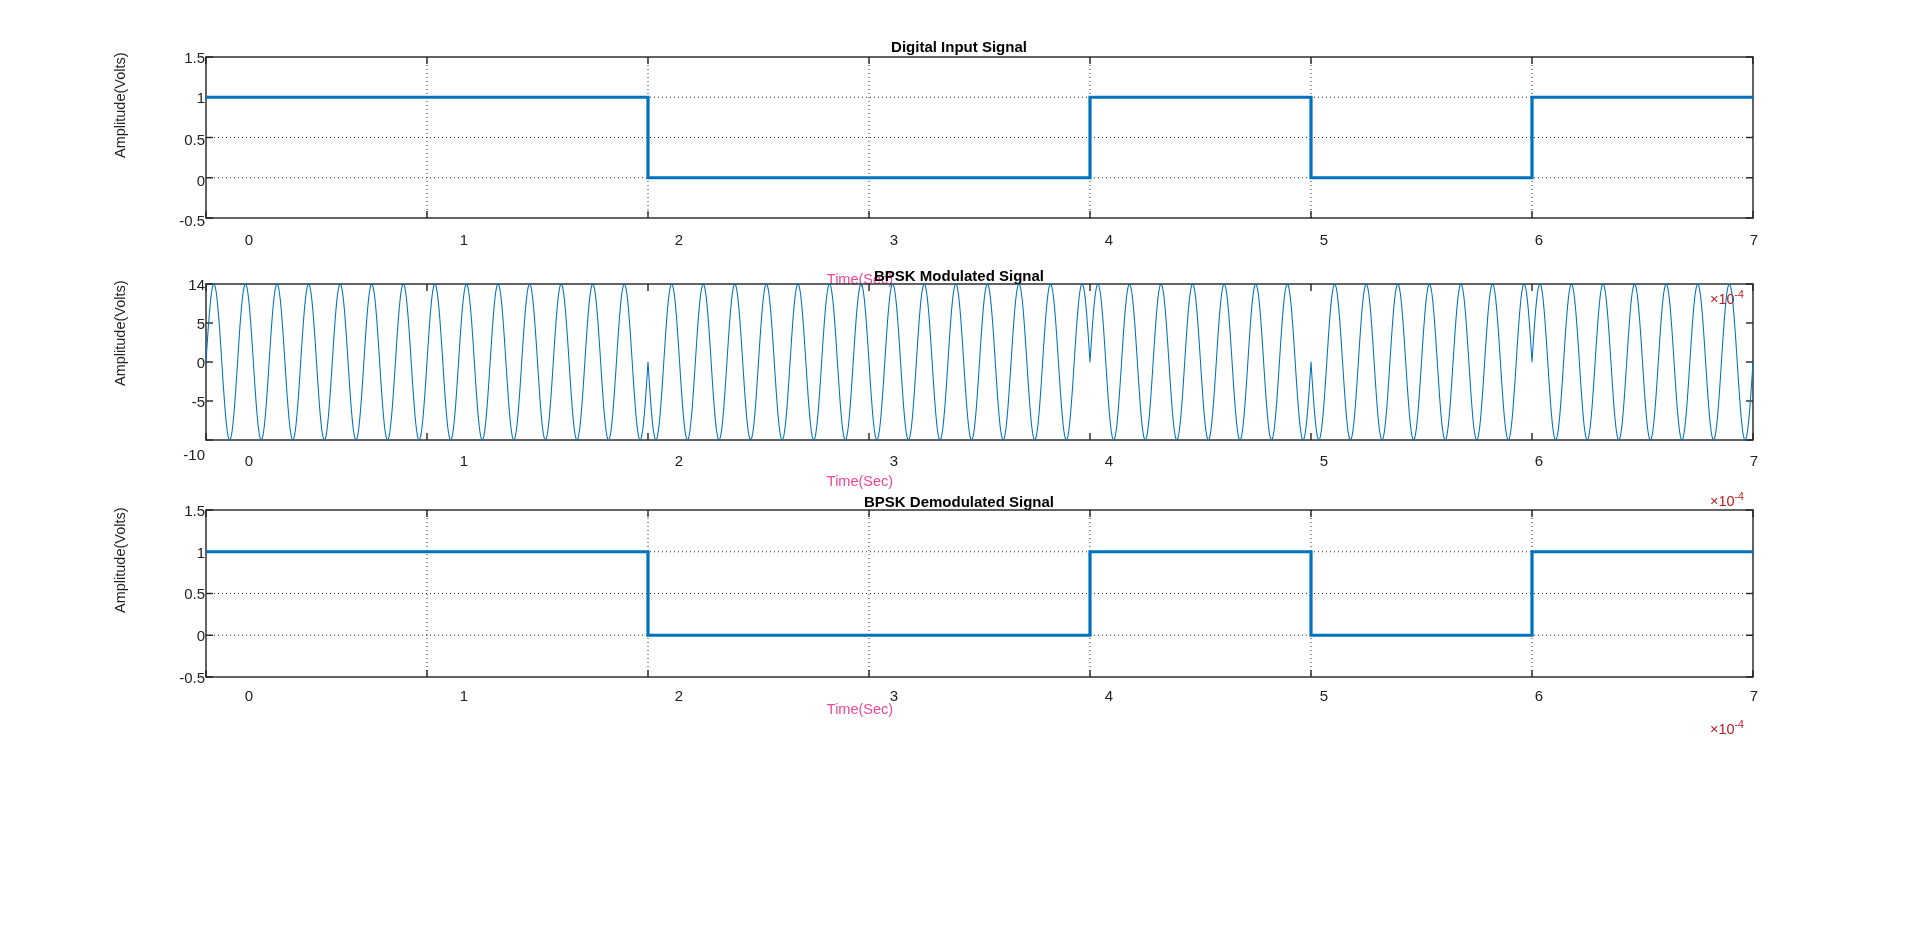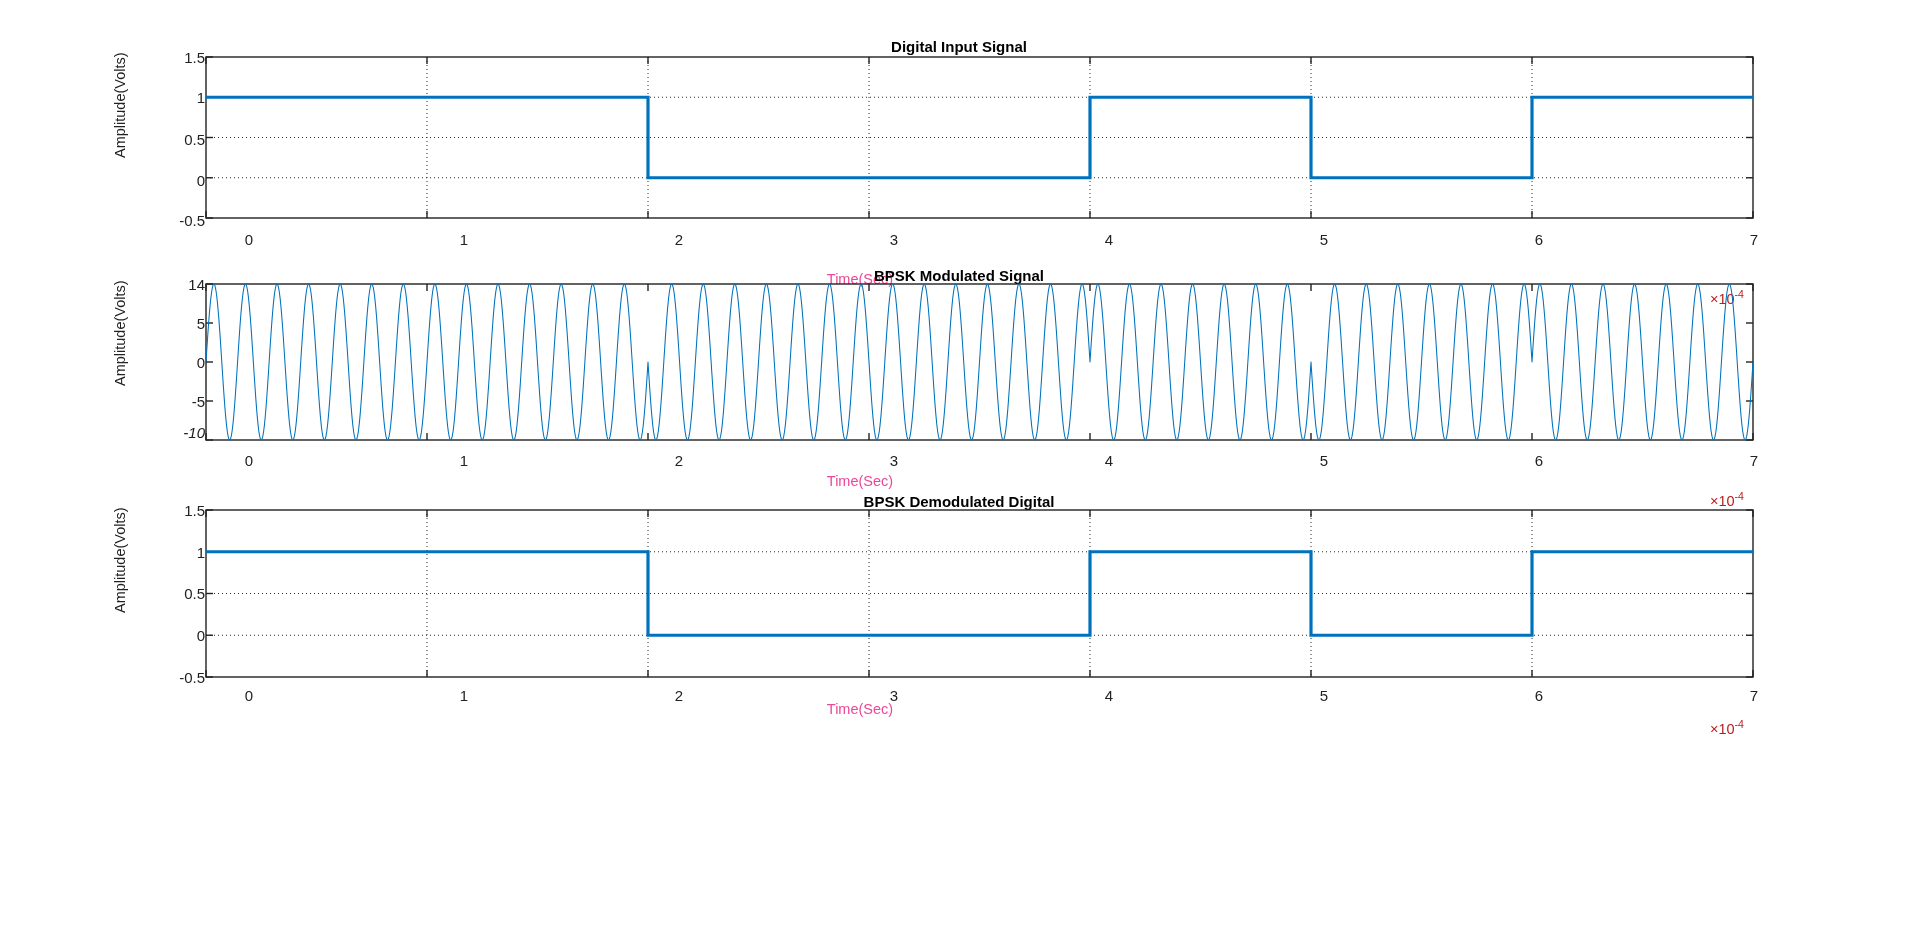--- a/index.html
+++ b/index.html
@@ -143,21 +143,21 @@
     <div class="xlabel" style="left:760px;top:215px;width:200px;">Time(Sec)</div>
 
     <div class="exp-label" style="left:1710px;top:232px;">
       <span>×10</span><sup>-4</sup>
     </div>
 
     <div class="ytick-label" style="left:150px;top:18px;width:55px;">14</div>
     <div class="ytick-label" style="left:150px;top:57px;width:55px;">5</div>
     <div class="ytick-label" style="left:150px;top:96px;width:55px;">0</div>
     <div class="ytick-label" style="left:150px;top:135px;width:55px;">-5</div>
-    <div class="ytick-label" style="left:145px;top:166px;width:60px;font-style:italic;">-10</div>
+    <div class="ytick-label" style="left:145px;top:188px;width:60px;">-10</div>
 
     <div class="xtick-label" style="left:234px;top:194px;width:30px;">0</div>
     <div class="xtick-label" style="left:449px;top:194px;width:30px;">1</div>
     <div class="xtick-label" style="left:664px;top:194px;width:30px;">2</div>
     <div class="xtick-label" style="left:879px;top:194px;width:30px;">3</div>
     <div class="xtick-label" style="left:1094px;top:194px;width:30px;">4</div>
     <div class="xtick-label" style="left:1309px;top:194px;width:30px;">5</div>
     <div class="xtick-label" style="left:1524px;top:194px;width:30px;">6</div>
     <div class="xtick-label" style="left:1739px;top:194px;width:30px;">7</div>
 
@@ -189,21 +189,21 @@
           <line x1="206" y1="65" x2="213" y2="65" class="tickmark"></line>
           <line x1="1753" y1="65" x2="1746" y2="65" class="tickmark"></line>
           <line x1="206" y1="26" x2="213" y2="26" class="tickmark"></line>
           <line x1="1753" y1="26" x2="1746" y2="26" class="tickmark"></line>
         </g>
         <path d="M206.00,104.00 L206.79,91.80 L207.58,79.90 L208.37,68.59 L209.16,58.15 L209.95,48.85 L210.74,40.90 L211.53,34.50 L212.31,29.82 L213.10,26.96 L213.89,26.00 L214.68,26.96 L215.47,29.82 L216.26,34.50 L217.05,40.90 L217.84,48.85 L218.63,58.15 L219.42,68.59 L220.21,79.90 L221.00,91.80 L221.79,104.00 L222.57,116.20 L223.36,128.10 L224.15,139.41 L224.94,149.85 L225.73,159.15 L226.52,167.10 L227.31,173.50 L228.10,178.18 L228.89,181.04 L229.68,182.00 L230.47,181.04 L231.26,178.18 L232.05,173.50 L232.84,167.10 L233.63,159.15 L234.41,149.85 L235.20,139.41 L235.99,128.10 L236.78,116.20 L237.57,104.00 L238.36,91.80 L239.15,79.90 L239.94,68.59 L240.73,58.15 L241.52,48.85 L242.31,40.90 L243.10,34.50 L243.89,29.82 L244.68,26.96 L245.46,26.00 L246.25,26.96 L247.04,29.82 L247.83,34.50 L248.62,40.90 L249.41,48.85 L250.20,58.15 L250.99,68.59 L251.78,79.90 L252.57,91.80 L253.36,104.00 L254.15,116.20 L254.94,128.10 L255.73,139.41 L256.51,149.85 L257.30,159.15 L258.09,167.10 L258.88,173.50 L259.67,178.18 L260.46,181.04 L261.25,182.00 L262.04,181.04 L262.83,178.18 L263.62,173.50 L264.41,167.10 L265.20,159.15 L265.99,149.85 L266.78,139.41 L267.56,128.10 L268.35,116.20 L269.14,104.00 L269.93,91.80 L270.72,79.90 L271.51,68.59 L272.30,58.15 L273.09,48.85 L273.88,40.90 L274.67,34.50 L275.46,29.82 L276.25,26.96 L277.04,26.00 L277.82,26.96 L278.61,29.82 L279.40,34.50 L280.19,40.90 L280.98,48.85 L281.77,58.15 L282.56,68.59 L283.35,79.90 L284.14,91.80 L284.93,104.00 L285.72,116.20 L286.51,128.10 L287.30,139.41 L288.09,149.85 L288.88,159.15 L289.66,167.10 L290.45,173.50 L291.24,178.18 L292.03,181.04 L292.82,182.00 L293.61,181.04 L294.40,178.18 L295.19,173.50 L295.98,167.10 L296.77,159.15 L297.56,149.85 L298.35,139.41 L299.14,128.10 L299.93,116.20 L300.71,104.00 L301.50,91.80 L302.29,79.90 L303.08,68.59 L303.87,58.15 L304.66,48.85 L305.45,40.90 L306.24,34.50 L307.03,29.82 L307.82,26.96 L308.61,26.00 L309.40,26.96 L310.19,29.82 L310.98,34.50 L311.76,40.90 L312.55,48.85 L313.34,58.15 L314.13,68.59 L314.92,79.90 L315.71,91.80 L316.50,104.00 L317.29,116.20 L318.08,128.10 L318.87,139.41 L319.66,149.85 L320.45,159.15 L321.24,167.10 L322.02,173.50 L322.81,178.18 L323.60,181.04 L324.39,182.00 L325.18,181.04 L325.97,178.18 L326.76,173.50 L327.55,167.10 L328.34,159.15 L329.13,149.85 L329.92,139.41 L330.71,128.10 L331.50,116.20 L332.29,104.00 L333.07,91.80 L333.86,79.90 L334.65,68.59 L335.44,58.15 L336.23,48.85 L337.02,40.90 L337.81,34.50 L338.60,29.82 L339.39,26.96 L340.18,26.00 L340.97,26.96 L341.76,29.82 L342.55,34.50 L343.34,40.90 L344.13,48.85 L344.91,58.15 L345.70,68.59 L346.49,79.90 L347.28,91.80 L348.07,104.00 L348.86,116.20 L349.65,128.10 L350.44,139.41 L351.23,149.85 L352.02,159.15 L352.81,167.10 L353.60,173.50 L354.39,178.18 L355.18,181.04 L355.96,182.00 L356.75,181.04 L357.54,178.18 L358.33,173.50 L359.12,167.10 L359.91,159.15 L360.70,149.85 L361.49,139.41 L362.28,128.10 L363.07,116.20 L363.86,104.00 L364.65,91.80 L365.44,79.90 L366.23,68.59 L367.01,58.15 L367.80,48.85 L368.59,40.90 L369.38,34.50 L370.17,29.82 L370.96,26.96 L371.75,26.00 L372.54,26.96 L373.33,29.82 L374.12,34.50 L374.91,40.90 L375.70,48.85 L376.49,58.15 L377.27,68.59 L378.06,79.90 L378.85,91.80 L379.64,104.00 L380.43,116.20 L381.22,128.10 L382.01,139.41 L382.80,149.85 L383.59,159.15 L384.38,167.10 L385.17,173.50 L385.96,178.18 L386.75,181.04 L387.54,182.00 L388.32,181.04 L389.11,178.18 L389.90,173.50 L390.69,167.10 L391.48,159.15 L392.27,149.85 L393.06,139.41 L393.85,128.10 L394.64,116.20 L395.43,104.00 L396.22,91.80 L397.01,79.90 L397.80,68.59 L398.59,58.15 L399.38,48.85 L400.16,40.90 L400.95,34.50 L401.74,29.82 L402.53,26.96 L403.32,26.00 L404.11,26.96 L404.90,29.82 L405.69,34.50 L406.48,40.90 L407.27,48.85 L408.06,58.15 L408.85,68.59 L409.64,79.90 L410.43,91.80 L411.21,104.00 L412.00,116.20 L412.79,128.10 L413.58,139.41 L414.37,149.85 L415.16,159.15 L415.95,167.10 L416.74,173.50 L417.53,178.18 L418.32,181.04 L419.11,182.00 L419.90,181.04 L420.69,178.18 L421.48,173.50 L422.26,167.10 L423.05,159.15 L423.84,149.85 L424.63,139.41 L425.42,128.10 L426.21,116.20 L427.00,104.00 L427.00,104.00 L427.79,91.80 L428.58,79.90 L429.37,68.59 L430.16,58.15 L430.95,48.85 L431.74,40.90 L432.52,34.50 L433.31,29.82 L434.10,26.96 L434.89,26.00 L435.68,26.96 L436.47,29.82 L437.26,34.50 L438.05,40.90 L438.84,48.85 L439.63,58.15 L440.42,68.59 L441.21,79.90 L442.00,91.80 L442.79,104.00 L443.57,116.20 L444.36,128.10 L445.15,139.41 L445.94,149.85 L446.73,159.15 L447.52,167.10 L448.31,173.50 L449.10,178.18 L449.89,181.04 L450.68,182.00 L451.47,181.04 L452.26,178.18 L453.05,173.50 L453.84,167.10 L454.63,159.15 L455.41,149.85 L456.20,139.41 L456.99,128.10 L457.78,116.20 L458.57,104.00 L459.36,91.80 L460.15,79.90 L460.94,68.59 L461.73,58.15 L462.52,48.85 L463.31,40.90 L464.10,34.50 L464.89,29.82 L465.68,26.96 L466.46,26.00 L467.25,26.96 L468.04,29.82 L468.83,34.50 L469.62,40.90 L470.41,48.85 L471.20,58.15 L471.99,68.59 L472.78,79.90 L473.57,91.80 L474.36,104.00 L475.15,116.20 L475.94,128.10 L476.73,139.41 L477.51,149.85 L478.30,159.15 L479.09,167.10 L479.88,173.50 L480.67,178.18 L481.46,181.04 L482.25,182.00 L483.04,181.04 L483.83,178.18 L484.62,173.50 L485.41,167.10 L486.20,159.15 L486.99,149.85 L487.77,139.41 L488.56,128.10 L489.35,116.20 L490.14,104.00 L490.93,91.80 L491.72,79.90 L492.51,68.59 L493.30,58.15 L494.09,48.85 L494.88,40.90 L495.67,34.50 L496.46,29.82 L497.25,26.96 L498.04,26.00 L498.82,26.96 L499.61,29.82 L500.40,34.50 L501.19,40.90 L501.98,48.85 L502.77,58.15 L503.56,68.59 L504.35,79.90 L505.14,91.80 L505.93,104.00 L506.72,116.20 L507.51,128.10 L508.30,139.41 L509.09,149.85 L509.88,159.15 L510.66,167.10 L511.45,173.50 L512.24,178.18 L513.03,181.04 L513.82,182.00 L514.61,181.04 L515.40,178.18 L516.19,173.50 L516.98,167.10 L517.77,159.15 L518.56,149.85 L519.35,139.41 L520.14,128.10 L520.92,116.20 L521.71,104.00 L522.50,91.80 L523.29,79.90 L524.08,68.59 L524.87,58.15 L525.66,48.85 L526.45,40.90 L527.24,34.50 L528.03,29.82 L528.82,26.96 L529.61,26.00 L530.40,26.96 L531.19,29.82 L531.98,34.50 L532.76,40.90 L533.55,48.85 L534.34,58.15 L535.13,68.59 L535.92,79.90 L536.71,91.80 L537.50,104.00 L538.29,116.20 L539.08,128.10 L539.87,139.41 L540.66,149.85 L541.45,159.15 L542.24,167.10 L543.02,173.50 L543.81,178.18 L544.60,181.04 L545.39,182.00 L546.18,181.04 L546.97,178.18 L547.76,173.50 L548.55,167.10 L549.34,159.15 L550.13,149.85 L550.92,139.41 L551.71,128.10 L552.50,116.20 L553.29,104.00 L554.08,91.80 L554.86,79.90 L555.65,68.59 L556.44,58.15 L557.23,48.85 L558.02,40.90 L558.81,34.50 L559.60,29.82 L560.39,26.96 L561.18,26.00 L561.97,26.96 L562.76,29.82 L563.55,34.50 L564.34,40.90 L565.13,48.85 L565.91,58.15 L566.70,68.59 L567.49,79.90 L568.28,91.80 L569.07,104.00 L569.86,116.20 L570.65,128.10 L571.44,139.41 L572.23,149.85 L573.02,159.15 L573.81,167.10 L574.60,173.50 L575.39,178.18 L576.17,181.04 L576.96,182.00 L577.75,181.04 L578.54,178.18 L579.33,173.50 L580.12,167.10 L580.91,159.15 L581.70,149.85 L582.49,139.41 L583.28,128.10 L584.07,116.20 L584.86,104.00 L585.65,91.80 L586.44,79.90 L587.23,68.59 L588.01,58.15 L588.80,48.85 L589.59,40.90 L590.38,34.50 L591.17,29.82 L591.96,26.96 L592.75,26.00 L593.54,26.96 L594.33,29.82 L595.12,34.50 L595.91,40.90 L596.70,48.85 L597.49,58.15 L598.27,68.59 L599.06,79.90 L599.85,91.80 L600.64,104.00 L601.43,116.20 L602.22,128.10 L603.01,139.41 L603.80,149.85 L604.59,159.15 L605.38,167.10 L606.17,173.50 L606.96,178.18 L607.75,181.04 L608.54,182.00 L609.33,181.04 L610.11,178.18 L610.90,173.50 L611.69,167.10 L612.48,159.15 L613.27,149.85 L614.06,139.41 L614.85,128.10 L615.64,116.20 L616.43,104.00 L617.22,91.80 L618.01,79.90 L618.80,68.59 L619.59,58.15 L620.38,48.85 L621.16,40.90 L621.95,34.50 L622.74,29.82 L623.53,26.96 L624.32,26.00 L625.11,26.96 L625.90,29.82 L626.69,34.50 L627.48,40.90 L628.27,48.85 L629.06,58.15 L629.85,68.59 L630.64,79.90 L631.42,91.80 L632.21,104.00 L633.00,116.20 L633.79,128.10 L634.58,139.41 L635.37,149.85 L636.16,159.15 L636.95,167.10 L637.74,173.50 L638.53,178.18 L639.32,181.04 L640.11,182.00 L640.90,181.04 L641.69,178.18 L642.48,173.50 L643.26,167.10 L644.05,159.15 L644.84,149.85 L645.63,139.41 L646.42,128.10 L647.21,116.20 L648.00,104.00 L648.00,104.00 L648.79,116.20 L649.58,128.10 L650.37,139.41 L651.16,149.85 L651.95,159.15 L652.74,167.10 L653.52,173.50 L654.31,178.18 L655.10,181.04 L655.89,182.00 L656.68,181.04 L657.47,178.18 L658.26,173.50 L659.05,167.10 L659.84,159.15 L660.63,149.85 L661.42,139.41 L662.21,128.10 L663.00,116.20 L663.79,104.00 L664.58,91.80 L665.36,79.90 L666.15,68.59 L666.94,58.15 L667.73,48.85 L668.52,40.90 L669.31,34.50 L670.10,29.82 L670.89,26.96 L671.68,26.00 L672.47,26.96 L673.26,29.82 L674.05,34.50 L674.84,40.90 L675.63,48.85 L676.41,58.15 L677.20,68.59 L677.99,79.90 L678.78,91.80 L679.57,104.00 L680.36,116.20 L681.15,128.10 L681.94,139.41 L682.73,149.85 L683.52,159.15 L684.31,167.10 L685.10,173.50 L685.89,178.18 L686.67,181.04 L687.46,182.00 L688.25,181.04 L689.04,178.18 L689.83,173.50 L690.62,167.10 L691.41,159.15 L692.20,149.85 L692.99,139.41 L693.78,128.10 L694.57,116.20 L695.36,104.00 L696.15,91.80 L696.94,79.90 L697.73,68.59 L698.51,58.15 L699.30,48.85 L700.09,40.90 L700.88,34.50 L701.67,29.82 L702.46,26.96 L703.25,26.00 L704.04,26.96 L704.83,29.82 L705.62,34.50 L706.41,40.90 L707.20,48.85 L707.99,58.15 L708.78,68.59 L709.56,79.90 L710.35,91.80 L711.14,104.00 L711.93,116.20 L712.72,128.10 L713.51,139.41 L714.30,149.85 L715.09,159.15 L715.88,167.10 L716.67,173.50 L717.46,178.18 L718.25,181.04 L719.04,182.00 L719.83,181.04 L720.61,178.18 L721.40,173.50 L722.19,167.10 L722.98,159.15 L723.77,149.85 L724.56,139.41 L725.35,128.10 L726.14,116.20 L726.93,104.00 L727.72,91.80 L728.51,79.90 L729.30,68.59 L730.09,58.15 L730.88,48.85 L731.66,40.90 L732.45,34.50 L733.24,29.82 L734.03,26.96 L734.82,26.00 L735.61,26.96 L736.40,29.82 L737.19,34.50 L737.98,40.90 L738.77,48.85 L739.56,58.15 L740.35,68.59 L741.14,79.90 L741.92,91.80 L742.71,104.00 L743.50,116.20 L744.29,128.10 L745.08,139.41 L745.87,149.85 L746.66,159.15 L747.45,167.10 L748.24,173.50 L749.03,178.18 L749.82,181.04 L750.61,182.00 L751.40,181.04 L752.19,178.18 L752.98,173.50 L753.76,167.10 L754.55,159.15 L755.34,149.85 L756.13,139.41 L756.92,128.10 L757.71,116.20 L758.50,104.00 L759.29,91.80 L760.08,79.90 L760.87,68.59 L761.66,58.15 L762.45,48.85 L763.24,40.90 L764.02,34.50 L764.81,29.82 L765.60,26.96 L766.39,26.00 L767.18,26.96 L767.97,29.82 L768.76,34.50 L769.55,40.90 L770.34,48.85 L771.13,58.15 L771.92,68.59 L772.71,79.90 L773.50,91.80 L774.29,104.00 L775.08,116.20 L775.86,128.10 L776.65,139.41 L777.44,149.85 L778.23,159.15 L779.02,167.10 L779.81,173.50 L780.60,178.18 L781.39,181.04 L782.18,182.00 L782.97,181.04 L783.76,178.18 L784.55,173.50 L785.34,167.10 L786.13,159.15 L786.91,149.85 L787.70,139.41 L788.49,128.10 L789.28,116.20 L790.07,104.00 L790.86,91.80 L791.65,79.90 L792.44,68.59 L793.23,58.15 L794.02,48.85 L794.81,40.90 L795.60,34.50 L796.39,29.82 L797.17,26.96 L797.96,26.00 L798.75,26.96 L799.54,29.82 L800.33,34.50 L801.12,40.90 L801.91,48.85 L802.70,58.15 L803.49,68.59 L804.28,79.90 L805.07,91.80 L805.86,104.00 L806.65,116.20 L807.44,128.10 L808.23,139.41 L809.01,149.85 L809.80,159.15 L810.59,167.10 L811.38,173.50 L812.17,178.18 L812.96,181.04 L813.75,182.00 L814.54,181.04 L815.33,178.18 L816.12,173.50 L816.91,167.10 L817.70,159.15 L818.49,149.85 L819.27,139.41 L820.06,128.10 L820.85,116.20 L821.64,104.00 L822.43,91.80 L823.22,79.90 L824.01,68.59 L824.80,58.15 L825.59,48.85 L826.38,40.90 L827.17,34.50 L827.96,29.82 L828.75,26.96 L829.54,26.00 L830.33,26.96 L831.11,29.82 L831.90,34.50 L832.69,40.90 L833.48,48.85 L834.27,58.15 L835.06,68.59 L835.85,79.90 L836.64,91.80 L837.43,104.00 L838.22,116.20 L839.01,128.10 L839.80,139.41 L840.59,149.85 L841.38,159.15 L842.16,167.10 L842.95,173.50 L843.74,178.18 L844.53,181.04 L845.32,182.00 L846.11,181.04 L846.90,178.18 L847.69,173.50 L848.48,167.10 L849.27,159.15 L850.06,149.85 L850.85,139.41 L851.64,128.10 L852.42,116.20 L853.21,104.00 L854.00,91.80 L854.79,79.90 L855.58,68.59 L856.37,58.15 L857.16,48.85 L857.95,40.90 L858.74,34.50 L859.53,29.82 L860.32,26.96 L861.11,26.00 L861.90,26.96 L862.69,29.82 L863.48,34.50 L864.26,40.90 L865.05,48.85 L865.84,58.15 L866.63,68.59 L867.42,79.90 L868.21,91.80 L869.00,104.00 L869.00,104.00 L869.79,116.20 L870.58,128.10 L871.37,139.41 L872.16,149.85 L872.95,159.15 L873.74,167.10 L874.52,173.50 L875.31,178.18 L876.10,181.04 L876.89,182.00 L877.68,181.04 L878.47,178.18 L879.26,173.50 L880.05,167.10 L880.84,159.15 L881.63,149.85 L882.42,139.41 L883.21,128.10 L884.00,116.20 L884.79,104.00 L885.58,91.80 L886.36,79.90 L887.15,68.59 L887.94,58.15 L888.73,48.85 L889.52,40.90 L890.31,34.50 L891.10,29.82 L891.89,26.96 L892.68,26.00 L893.47,26.96 L894.26,29.82 L895.05,34.50 L895.84,40.90 L896.63,48.85 L897.41,58.15 L898.20,68.59 L898.99,79.90 L899.78,91.80 L900.57,104.00 L901.36,116.20 L902.15,128.10 L902.94,139.41 L903.73,149.85 L904.52,159.15 L905.31,167.10 L906.10,173.50 L906.89,178.18 L907.67,181.04 L908.46,182.00 L909.25,181.04 L910.04,178.18 L910.83,173.50 L911.62,167.10 L912.41,159.15 L913.20,149.85 L913.99,139.41 L914.78,128.10 L915.57,116.20 L916.36,104.00 L917.15,91.80 L917.94,79.90 L918.73,68.59 L919.51,58.15 L920.30,48.85 L921.09,40.90 L921.88,34.50 L922.67,29.82 L923.46,26.96 L924.25,26.00 L925.04,26.96 L925.83,29.82 L926.62,34.50 L927.41,40.90 L928.20,48.85 L928.99,58.15 L929.77,68.59 L930.56,79.90 L931.35,91.80 L932.14,104.00 L932.93,116.20 L933.72,128.10 L934.51,139.41 L935.30,149.85 L936.09,159.15 L936.88,167.10 L937.67,173.50 L938.46,178.18 L939.25,181.04 L940.04,182.00 L940.83,181.04 L941.61,178.18 L942.40,173.50 L943.19,167.10 L943.98,159.15 L944.77,149.85 L945.56,139.41 L946.35,128.10 L947.14,116.20 L947.93,104.00 L948.72,91.80 L949.51,79.90 L950.30,68.59 L951.09,58.15 L951.88,48.85 L952.66,40.90 L953.45,34.50 L954.24,29.82 L955.03,26.96 L955.82,26.00 L956.61,26.96 L957.40,29.82 L958.19,34.50 L958.98,40.90 L959.77,48.85 L960.56,58.15 L961.35,68.59 L962.14,79.90 L962.92,91.80 L963.71,104.00 L964.50,116.20 L965.29,128.10 L966.08,139.41 L966.87,149.85 L967.66,159.15 L968.45,167.10 L969.24,173.50 L970.03,178.18 L970.82,181.04 L971.61,182.00 L972.40,181.04 L973.19,178.18 L973.98,173.50 L974.76,167.10 L975.55,159.15 L976.34,149.85 L977.13,139.41 L977.92,128.10 L978.71,116.20 L979.50,104.00 L980.29,91.80 L981.08,79.90 L981.87,68.59 L982.66,58.15 L983.45,48.85 L984.24,40.90 L985.02,34.50 L985.81,29.82 L986.60,26.96 L987.39,26.00 L988.18,26.96 L988.97,29.82 L989.76,34.50 L990.55,40.90 L991.34,48.85 L992.13,58.15 L992.92,68.59 L993.71,79.90 L994.50,91.80 L995.29,104.00 L996.08,116.20 L996.86,128.10 L997.65,139.41 L998.44,149.85 L999.23,159.15 L1000.02,167.10 L1000.81,173.50 L1001.60,178.18 L1002.39,181.04 L1003.18,182.00 L1003.97,181.04 L1004.76,178.18 L1005.55,173.50 L1006.34,167.10 L1007.13,159.15 L1007.91,149.85 L1008.70,139.41 L1009.49,128.10 L1010.28,116.20 L1011.07,104.00 L1011.86,91.80 L1012.65,79.90 L1013.44,68.59 L1014.23,58.15 L1015.02,48.85 L1015.81,40.90 L1016.60,34.50 L1017.39,29.82 L1018.18,26.96 L1018.96,26.00 L1019.75,26.96 L1020.54,29.82 L1021.33,34.50 L1022.12,40.90 L1022.91,48.85 L1023.70,58.15 L1024.49,68.59 L1025.28,79.90 L1026.07,91.80 L1026.86,104.00 L1027.65,116.20 L1028.44,128.10 L1029.22,139.41 L1030.01,149.85 L1030.80,159.15 L1031.59,167.10 L1032.38,173.50 L1033.17,178.18 L1033.96,181.04 L1034.75,182.00 L1035.54,181.04 L1036.33,178.18 L1037.12,173.50 L1037.91,167.10 L1038.70,159.15 L1039.49,149.85 L1040.28,139.41 L1041.06,128.10 L1041.85,116.20 L1042.64,104.00 L1043.43,91.80 L1044.22,79.90 L1045.01,68.59 L1045.80,58.15 L1046.59,48.85 L1047.38,40.90 L1048.17,34.50 L1048.96,29.82 L1049.75,26.96 L1050.54,26.00 L1051.33,26.96 L1052.11,29.82 L1052.90,34.50 L1053.69,40.90 L1054.48,48.85 L1055.27,58.15 L1056.06,68.59 L1056.85,79.90 L1057.64,91.80 L1058.43,104.00 L1059.22,116.20 L1060.01,128.10 L1060.80,139.41 L1061.59,149.85 L1062.38,159.15 L1063.16,167.10 L1063.95,173.50 L1064.74,178.18 L1065.53,181.04 L1066.32,182.00 L1067.11,181.04 L1067.90,178.18 L1068.69,173.50 L1069.48,167.10 L1070.27,159.15 L1071.06,149.85 L1071.85,139.41 L1072.64,128.10 L1073.42,116.20 L1074.21,104.00 L1075.00,91.80 L1075.79,79.90 L1076.58,68.59 L1077.37,58.15 L1078.16,48.85 L1078.95,40.90 L1079.74,34.50 L1080.53,29.82 L1081.32,26.96 L1082.11,26.00 L1082.90,26.96 L1083.69,29.82 L1084.47,34.50 L1085.26,40.90 L1086.05,48.85 L1086.84,58.15 L1087.63,68.59 L1088.42,79.90 L1089.21,91.80 L1090.00,104.00 L1090.00,104.00 L1090.79,91.80 L1091.58,79.90 L1092.37,68.59 L1093.16,58.15 L1093.95,48.85 L1094.74,40.90 L1095.53,34.50 L1096.31,29.82 L1097.10,26.96 L1097.89,26.00 L1098.68,26.96 L1099.47,29.82 L1100.26,34.50 L1101.05,40.90 L1101.84,48.85 L1102.63,58.15 L1103.42,68.59 L1104.21,79.90 L1105.00,91.80 L1105.79,104.00 L1106.58,116.20 L1107.36,128.10 L1108.15,139.41 L1108.94,149.85 L1109.73,159.15 L1110.52,167.10 L1111.31,173.50 L1112.10,178.18 L1112.89,181.04 L1113.68,182.00 L1114.47,181.04 L1115.26,178.18 L1116.05,173.50 L1116.84,167.10 L1117.63,159.15 L1118.41,149.85 L1119.20,139.41 L1119.99,128.10 L1120.78,116.20 L1121.57,104.00 L1122.36,91.80 L1123.15,79.90 L1123.94,68.59 L1124.73,58.15 L1125.52,48.85 L1126.31,40.90 L1127.10,34.50 L1127.89,29.82 L1128.67,26.96 L1129.46,26.00 L1130.25,26.96 L1131.04,29.82 L1131.83,34.50 L1132.62,40.90 L1133.41,48.85 L1134.20,58.15 L1134.99,68.59 L1135.78,79.90 L1136.57,91.80 L1137.36,104.00 L1138.15,116.20 L1138.94,128.10 L1139.72,139.41 L1140.51,149.85 L1141.30,159.15 L1142.09,167.10 L1142.88,173.50 L1143.67,178.18 L1144.46,181.04 L1145.25,182.00 L1146.04,181.04 L1146.83,178.18 L1147.62,173.50 L1148.41,167.10 L1149.20,159.15 L1149.99,149.85 L1150.78,139.41 L1151.56,128.10 L1152.35,116.20 L1153.14,104.00 L1153.93,91.80 L1154.72,79.90 L1155.51,68.59 L1156.30,58.15 L1157.09,48.85 L1157.88,40.90 L1158.67,34.50 L1159.46,29.82 L1160.25,26.96 L1161.04,26.00 L1161.83,26.96 L1162.61,29.82 L1163.40,34.50 L1164.19,40.90 L1164.98,48.85 L1165.77,58.15 L1166.56,68.59 L1167.35,79.90 L1168.14,91.80 L1168.93,104.00 L1169.72,116.20 L1170.51,128.10 L1171.30,139.41 L1172.09,149.85 L1172.88,159.15 L1173.66,167.10 L1174.45,173.50 L1175.24,178.18 L1176.03,181.04 L1176.82,182.00 L1177.61,181.04 L1178.40,178.18 L1179.19,173.50 L1179.98,167.10 L1180.77,159.15 L1181.56,149.85 L1182.35,139.41 L1183.14,128.10 L1183.92,116.20 L1184.71,104.00 L1185.50,91.80 L1186.29,79.90 L1187.08,68.59 L1187.87,58.15 L1188.66,48.85 L1189.45,40.90 L1190.24,34.50 L1191.03,29.82 L1191.82,26.96 L1192.61,26.00 L1193.40,26.96 L1194.19,29.82 L1194.97,34.50 L1195.76,40.90 L1196.55,48.85 L1197.34,58.15 L1198.13,68.59 L1198.92,79.90 L1199.71,91.80 L1200.50,104.00 L1201.29,116.20 L1202.08,128.10 L1202.87,139.41 L1203.66,149.85 L1204.45,159.15 L1205.24,167.10 L1206.03,173.50 L1206.81,178.18 L1207.60,181.04 L1208.39,182.00 L1209.18,181.04 L1209.97,178.18 L1210.76,173.50 L1211.55,167.10 L1212.34,159.15 L1213.13,149.85 L1213.92,139.41 L1214.71,128.10 L1215.50,116.20 L1216.29,104.00 L1217.08,91.80 L1217.86,79.90 L1218.65,68.59 L1219.44,58.15 L1220.23,48.85 L1221.02,40.90 L1221.81,34.50 L1222.60,29.82 L1223.39,26.96 L1224.18,26.00 L1224.97,26.96 L1225.76,29.82 L1226.55,34.50 L1227.34,40.90 L1228.13,48.85 L1228.91,58.15 L1229.70,68.59 L1230.49,79.90 L1231.28,91.80 L1232.07,104.00 L1232.86,116.20 L1233.65,128.10 L1234.44,139.41 L1235.23,149.85 L1236.02,159.15 L1236.81,167.10 L1237.60,173.50 L1238.39,178.18 L1239.17,181.04 L1239.96,182.00 L1240.75,181.04 L1241.54,178.18 L1242.33,173.50 L1243.12,167.10 L1243.91,159.15 L1244.70,149.85 L1245.49,139.41 L1246.28,128.10 L1247.07,116.20 L1247.86,104.00 L1248.65,91.80 L1249.44,79.90 L1250.22,68.59 L1251.01,58.15 L1251.80,48.85 L1252.59,40.90 L1253.38,34.50 L1254.17,29.82 L1254.96,26.96 L1255.75,26.00 L1256.54,26.96 L1257.33,29.82 L1258.12,34.50 L1258.91,40.90 L1259.70,48.85 L1260.49,58.15 L1261.28,68.59 L1262.06,79.90 L1262.85,91.80 L1263.64,104.00 L1264.43,116.20 L1265.22,128.10 L1266.01,139.41 L1266.80,149.85 L1267.59,159.15 L1268.38,167.10 L1269.17,173.50 L1269.96,178.18 L1270.75,181.04 L1271.54,182.00 L1272.33,181.04 L1273.11,178.18 L1273.90,173.50 L1274.69,167.10 L1275.48,159.15 L1276.27,149.85 L1277.06,139.41 L1277.85,128.10 L1278.64,116.20 L1279.43,104.00 L1280.22,91.80 L1281.01,79.90 L1281.80,68.59 L1282.59,58.15 L1283.38,48.85 L1284.16,40.90 L1284.95,34.50 L1285.74,29.82 L1286.53,26.96 L1287.32,26.00 L1288.11,26.96 L1288.90,29.82 L1289.69,34.50 L1290.48,40.90 L1291.27,48.85 L1292.06,58.15 L1292.85,68.59 L1293.64,79.90 L1294.42,91.80 L1295.21,104.00 L1296.00,116.20 L1296.79,128.10 L1297.58,139.41 L1298.37,149.85 L1299.16,159.15 L1299.95,167.10 L1300.74,173.50 L1301.53,178.18 L1302.32,181.04 L1303.11,182.00 L1303.90,181.04 L1304.69,178.18 L1305.47,173.50 L1306.26,167.10 L1307.05,159.15 L1307.84,149.85 L1308.63,139.41 L1309.42,128.10 L1310.21,116.20 L1311.00,104.00 L1311.00,104.00 L1311.79,116.20 L1312.58,128.10 L1313.37,139.41 L1314.16,149.85 L1314.95,159.15 L1315.74,167.10 L1316.53,173.50 L1317.31,178.18 L1318.10,181.04 L1318.89,182.00 L1319.68,181.04 L1320.47,178.18 L1321.26,173.50 L1322.05,167.10 L1322.84,159.15 L1323.63,149.85 L1324.42,139.41 L1325.21,128.10 L1326.00,116.20 L1326.79,104.00 L1327.58,91.80 L1328.36,79.90 L1329.15,68.59 L1329.94,58.15 L1330.73,48.85 L1331.52,40.90 L1332.31,34.50 L1333.10,29.82 L1333.89,26.96 L1334.68,26.00 L1335.47,26.96 L1336.26,29.82 L1337.05,34.50 L1337.84,40.90 L1338.63,48.85 L1339.41,58.15 L1340.20,68.59 L1340.99,79.90 L1341.78,91.80 L1342.57,104.00 L1343.36,116.20 L1344.15,128.10 L1344.94,139.41 L1345.73,149.85 L1346.52,159.15 L1347.31,167.10 L1348.10,173.50 L1348.89,178.18 L1349.67,181.04 L1350.46,182.00 L1351.25,181.04 L1352.04,178.18 L1352.83,173.50 L1353.62,167.10 L1354.41,159.15 L1355.20,149.85 L1355.99,139.41 L1356.78,128.10 L1357.57,116.20 L1358.36,104.00 L1359.15,91.80 L1359.94,79.90 L1360.72,68.59 L1361.51,58.15 L1362.30,48.85 L1363.09,40.90 L1363.88,34.50 L1364.67,29.82 L1365.46,26.96 L1366.25,26.00 L1367.04,26.96 L1367.83,29.82 L1368.62,34.50 L1369.41,40.90 L1370.20,48.85 L1370.99,58.15 L1371.78,68.59 L1372.56,79.90 L1373.35,91.80 L1374.14,104.00 L1374.93,116.20 L1375.72,128.10 L1376.51,139.41 L1377.30,149.85 L1378.09,159.15 L1378.88,167.10 L1379.67,173.50 L1380.46,178.18 L1381.25,181.04 L1382.04,182.00 L1382.83,181.04 L1383.61,178.18 L1384.40,173.50 L1385.19,167.10 L1385.98,159.15 L1386.77,149.85 L1387.56,139.41 L1388.35,128.10 L1389.14,116.20 L1389.93,104.00 L1390.72,91.80 L1391.51,79.90 L1392.30,68.59 L1393.09,58.15 L1393.88,48.85 L1394.66,40.90 L1395.45,34.50 L1396.24,29.82 L1397.03,26.96 L1397.82,26.00 L1398.61,26.96 L1399.40,29.82 L1400.19,34.50 L1400.98,40.90 L1401.77,48.85 L1402.56,58.15 L1403.35,68.59 L1404.14,79.90 L1404.92,91.80 L1405.71,104.00 L1406.50,116.20 L1407.29,128.10 L1408.08,139.41 L1408.87,149.85 L1409.66,159.15 L1410.45,167.10 L1411.24,173.50 L1412.03,178.18 L1412.82,181.04 L1413.61,182.00 L1414.40,181.04 L1415.19,178.18 L1415.97,173.50 L1416.76,167.10 L1417.55,159.15 L1418.34,149.85 L1419.13,139.41 L1419.92,128.10 L1420.71,116.20 L1421.50,104.00 L1422.29,91.80 L1423.08,79.90 L1423.87,68.59 L1424.66,58.15 L1425.45,48.85 L1426.24,40.90 L1427.03,34.50 L1427.81,29.82 L1428.60,26.96 L1429.39,26.00 L1430.18,26.96 L1430.97,29.82 L1431.76,34.50 L1432.55,40.90 L1433.34,48.85 L1434.13,58.15 L1434.92,68.59 L1435.71,79.90 L1436.50,91.80 L1437.29,104.00 L1438.08,116.20 L1438.86,128.10 L1439.65,139.41 L1440.44,149.85 L1441.23,159.15 L1442.02,167.10 L1442.81,173.50 L1443.60,178.18 L1444.39,181.04 L1445.18,182.00 L1445.97,181.04 L1446.76,178.18 L1447.55,173.50 L1448.34,167.10 L1449.13,159.15 L1449.91,149.85 L1450.70,139.41 L1451.49,128.10 L1452.28,116.20 L1453.07,104.00 L1453.86,91.80 L1454.65,79.90 L1455.44,68.59 L1456.23,58.15 L1457.02,48.85 L1457.81,40.90 L1458.60,34.50 L1459.39,29.82 L1460.17,26.96 L1460.96,26.00 L1461.75,26.96 L1462.54,29.82 L1463.33,34.50 L1464.12,40.90 L1464.91,48.85 L1465.70,58.15 L1466.49,68.59 L1467.28,79.90 L1468.07,91.80 L1468.86,104.00 L1469.65,116.20 L1470.44,128.10 L1471.22,139.41 L1472.01,149.85 L1472.80,159.15 L1473.59,167.10 L1474.38,173.50 L1475.17,178.18 L1475.96,181.04 L1476.75,182.00 L1477.54,181.04 L1478.33,178.18 L1479.12,173.50 L1479.91,167.10 L1480.70,159.15 L1481.49,149.85 L1482.28,139.41 L1483.06,128.10 L1483.85,116.20 L1484.64,104.00 L1485.43,91.80 L1486.22,79.90 L1487.01,68.59 L1487.80,58.15 L1488.59,48.85 L1489.38,40.90 L1490.17,34.50 L1490.96,29.82 L1491.75,26.96 L1492.54,26.00 L1493.33,26.96 L1494.11,29.82 L1494.90,34.50 L1495.69,40.90 L1496.48,48.85 L1497.27,58.15 L1498.06,68.59 L1498.85,79.90 L1499.64,91.80 L1500.43,104.00 L1501.22,116.20 L1502.01,128.10 L1502.80,139.41 L1503.59,149.85 L1504.38,159.15 L1505.16,167.10 L1505.95,173.50 L1506.74,178.18 L1507.53,181.04 L1508.32,182.00 L1509.11,181.04 L1509.90,178.18 L1510.69,173.50 L1511.48,167.10 L1512.27,159.15 L1513.06,149.85 L1513.85,139.41 L1514.64,128.10 L1515.42,116.20 L1516.21,104.00 L1517.00,91.80 L1517.79,79.90 L1518.58,68.59 L1519.37,58.15 L1520.16,48.85 L1520.95,40.90 L1521.74,34.50 L1522.53,29.82 L1523.32,26.96 L1524.11,26.00 L1524.90,26.96 L1525.69,29.82 L1526.47,34.50 L1527.26,40.90 L1528.05,48.85 L1528.84,58.15 L1529.63,68.59 L1530.42,79.90 L1531.21,91.80 L1532.00,104.00 L1532.00,104.00 L1532.79,91.80 L1533.58,79.90 L1534.37,68.59 L1535.16,58.15 L1535.95,48.85 L1536.74,40.90 L1537.53,34.50 L1538.31,29.82 L1539.10,26.96 L1539.89,26.00 L1540.68,26.96 L1541.47,29.82 L1542.26,34.50 L1543.05,40.90 L1543.84,48.85 L1544.63,58.15 L1545.42,68.59 L1546.21,79.90 L1547.00,91.80 L1547.79,104.00 L1548.58,116.20 L1549.36,128.10 L1550.15,139.41 L1550.94,149.85 L1551.73,159.15 L1552.52,167.10 L1553.31,173.50 L1554.10,178.18 L1554.89,181.04 L1555.68,182.00 L1556.47,181.04 L1557.26,178.18 L1558.05,173.50 L1558.84,167.10 L1559.63,159.15 L1560.41,149.85 L1561.20,139.41 L1561.99,128.10 L1562.78,116.20 L1563.57,104.00 L1564.36,91.80 L1565.15,79.90 L1565.94,68.59 L1566.73,58.15 L1567.52,48.85 L1568.31,40.90 L1569.10,34.50 L1569.89,29.82 L1570.67,26.96 L1571.46,26.00 L1572.25,26.96 L1573.04,29.82 L1573.83,34.50 L1574.62,40.90 L1575.41,48.85 L1576.20,58.15 L1576.99,68.59 L1577.78,79.90 L1578.57,91.80 L1579.36,104.00 L1580.15,116.20 L1580.94,128.10 L1581.72,139.41 L1582.51,149.85 L1583.30,159.15 L1584.09,167.10 L1584.88,173.50 L1585.67,178.18 L1586.46,181.04 L1587.25,182.00 L1588.04,181.04 L1588.83,178.18 L1589.62,173.50 L1590.41,167.10 L1591.20,159.15 L1591.99,149.85 L1592.78,139.41 L1593.56,128.10 L1594.35,116.20 L1595.14,104.00 L1595.93,91.80 L1596.72,79.90 L1597.51,68.59 L1598.30,58.15 L1599.09,48.85 L1599.88,40.90 L1600.67,34.50 L1601.46,29.82 L1602.25,26.96 L1603.04,26.00 L1603.83,26.96 L1604.61,29.82 L1605.40,34.50 L1606.19,40.90 L1606.98,48.85 L1607.77,58.15 L1608.56,68.59 L1609.35,79.90 L1610.14,91.80 L1610.93,104.00 L1611.72,116.20 L1612.51,128.10 L1613.30,139.41 L1614.09,149.85 L1614.88,159.15 L1615.66,167.10 L1616.45,173.50 L1617.24,178.18 L1618.03,181.04 L1618.82,182.00 L1619.61,181.04 L1620.40,178.18 L1621.19,173.50 L1621.98,167.10 L1622.77,159.15 L1623.56,149.85 L1624.35,139.41 L1625.14,128.10 L1625.92,116.20 L1626.71,104.00 L1627.50,91.80 L1628.29,79.90 L1629.08,68.59 L1629.87,58.15 L1630.66,48.85 L1631.45,40.90 L1632.24,34.50 L1633.03,29.82 L1633.82,26.96 L1634.61,26.00 L1635.40,26.96 L1636.19,29.82 L1636.97,34.50 L1637.76,40.90 L1638.55,48.85 L1639.34,58.15 L1640.13,68.59 L1640.92,79.90 L1641.71,91.80 L1642.50,104.00 L1643.29,116.20 L1644.08,128.10 L1644.87,139.41 L1645.66,149.85 L1646.45,159.15 L1647.24,167.10 L1648.03,173.50 L1648.81,178.18 L1649.60,181.04 L1650.39,182.00 L1651.18,181.04 L1651.97,178.18 L1652.76,173.50 L1653.55,167.10 L1654.34,159.15 L1655.13,149.85 L1655.92,139.41 L1656.71,128.10 L1657.50,116.20 L1658.29,104.00 L1659.08,91.80 L1659.86,79.90 L1660.65,68.59 L1661.44,58.15 L1662.23,48.85 L1663.02,40.90 L1663.81,34.50 L1664.60,29.82 L1665.39,26.96 L1666.18,26.00 L1666.97,26.96 L1667.76,29.82 L1668.55,34.50 L1669.34,40.90 L1670.13,48.85 L1670.91,58.15 L1671.70,68.59 L1672.49,79.90 L1673.28,91.80 L1674.07,104.00 L1674.86,116.20 L1675.65,128.10 L1676.44,139.41 L1677.23,149.85 L1678.02,159.15 L1678.81,167.10 L1679.60,173.50 L1680.39,178.18 L1681.17,181.04 L1681.96,182.00 L1682.75,181.04 L1683.54,178.18 L1684.33,173.50 L1685.12,167.10 L1685.91,159.15 L1686.70,149.85 L1687.49,139.41 L1688.28,128.10 L1689.07,116.20 L1689.86,104.00 L1690.65,91.80 L1691.44,79.90 L1692.22,68.59 L1693.01,58.15 L1693.80,48.85 L1694.59,40.90 L1695.38,34.50 L1696.17,29.82 L1696.96,26.96 L1697.75,26.00 L1698.54,26.96 L1699.33,29.82 L1700.12,34.50 L1700.91,40.90 L1701.70,48.85 L1702.49,58.15 L1703.28,68.59 L1704.06,79.90 L1704.85,91.80 L1705.64,104.00 L1706.43,116.20 L1707.22,128.10 L1708.01,139.41 L1708.80,149.85 L1709.59,159.15 L1710.38,167.10 L1711.17,173.50 L1711.96,178.18 L1712.75,181.04 L1713.54,182.00 L1714.33,181.04 L1715.11,178.18 L1715.90,173.50 L1716.69,167.10 L1717.48,159.15 L1718.27,149.85 L1719.06,139.41 L1719.85,128.10 L1720.64,116.20 L1721.43,104.00 L1722.22,91.80 L1723.01,79.90 L1723.80,68.59 L1724.59,58.15 L1725.38,48.85 L1726.16,40.90 L1726.95,34.50 L1727.74,29.82 L1728.53,26.96 L1729.32,26.00 L1730.11,26.96 L1730.90,29.82 L1731.69,34.50 L1732.48,40.90 L1733.27,48.85 L1734.06,58.15 L1734.85,68.59 L1735.64,79.90 L1736.42,91.80 L1737.21,104.00 L1738.00,116.20 L1738.79,128.10 L1739.58,139.41 L1740.37,149.85 L1741.16,159.15 L1741.95,167.10 L1742.74,173.50 L1743.53,178.18 L1744.32,181.04 L1745.11,182.00 L1745.90,181.04 L1746.69,178.18 L1747.47,173.50 L1748.26,167.10 L1749.05,159.15 L1749.84,149.85 L1750.63,139.41 L1751.42,128.10 L1752.21,116.20 L1753.00,104.00 " class="sig-line sig-thin"></path>
       </svg>
   </div>
 
   <div class="subplot" style="left:0px;top:475px;width:1918px;height:300px;">
-    <div class="plot-title" style="left:0;top:18px;">BPSK Demodulated Digital</div>
+    <div class="plot-title" style="left:0;top:18px;">BPSK Demodulated Signal</div>
 
     <div class="ylabel" style="left:120px;top:130px;width:0;height:0;">
       <span>Amplitude(Volts)</span>
     </div>
 
     <div class="xlabel" style="left:760px;top:226px;width:200px;">Time(Sec)</div>
 
     <div class="exp-label" style="left:1710px;top:243px;">
       <span>×10</span><sup>-4</sup>
     </div>

